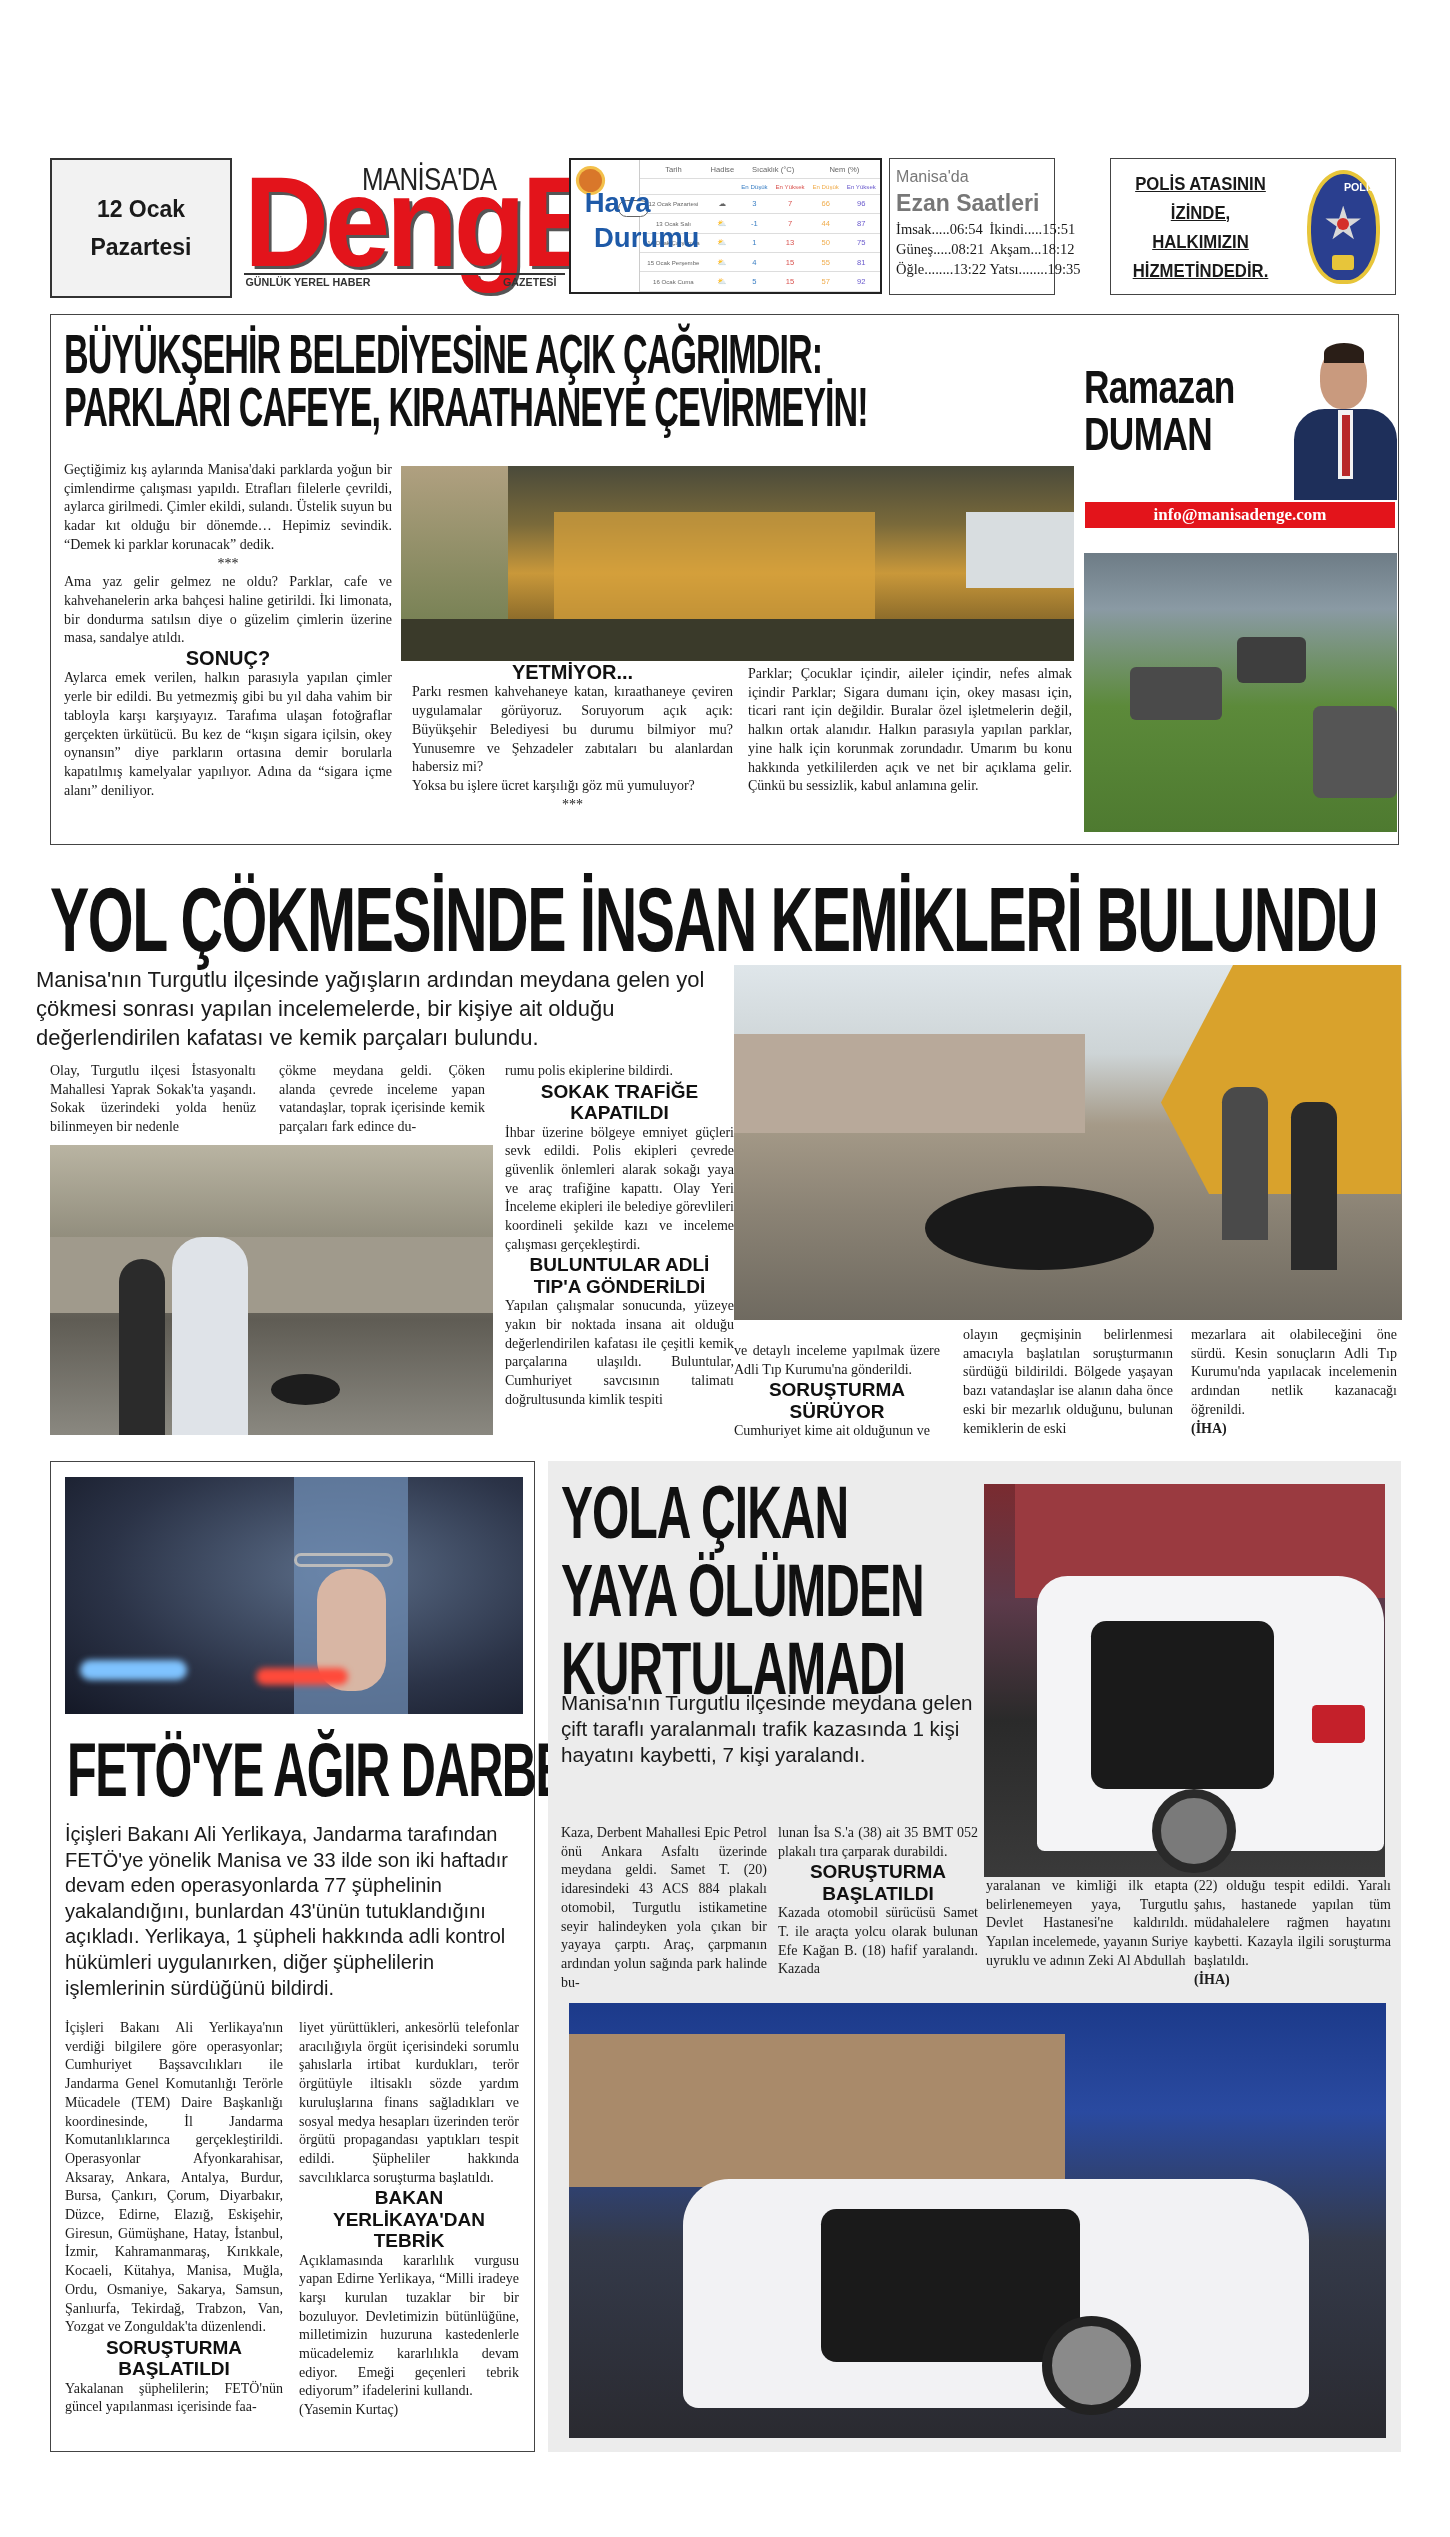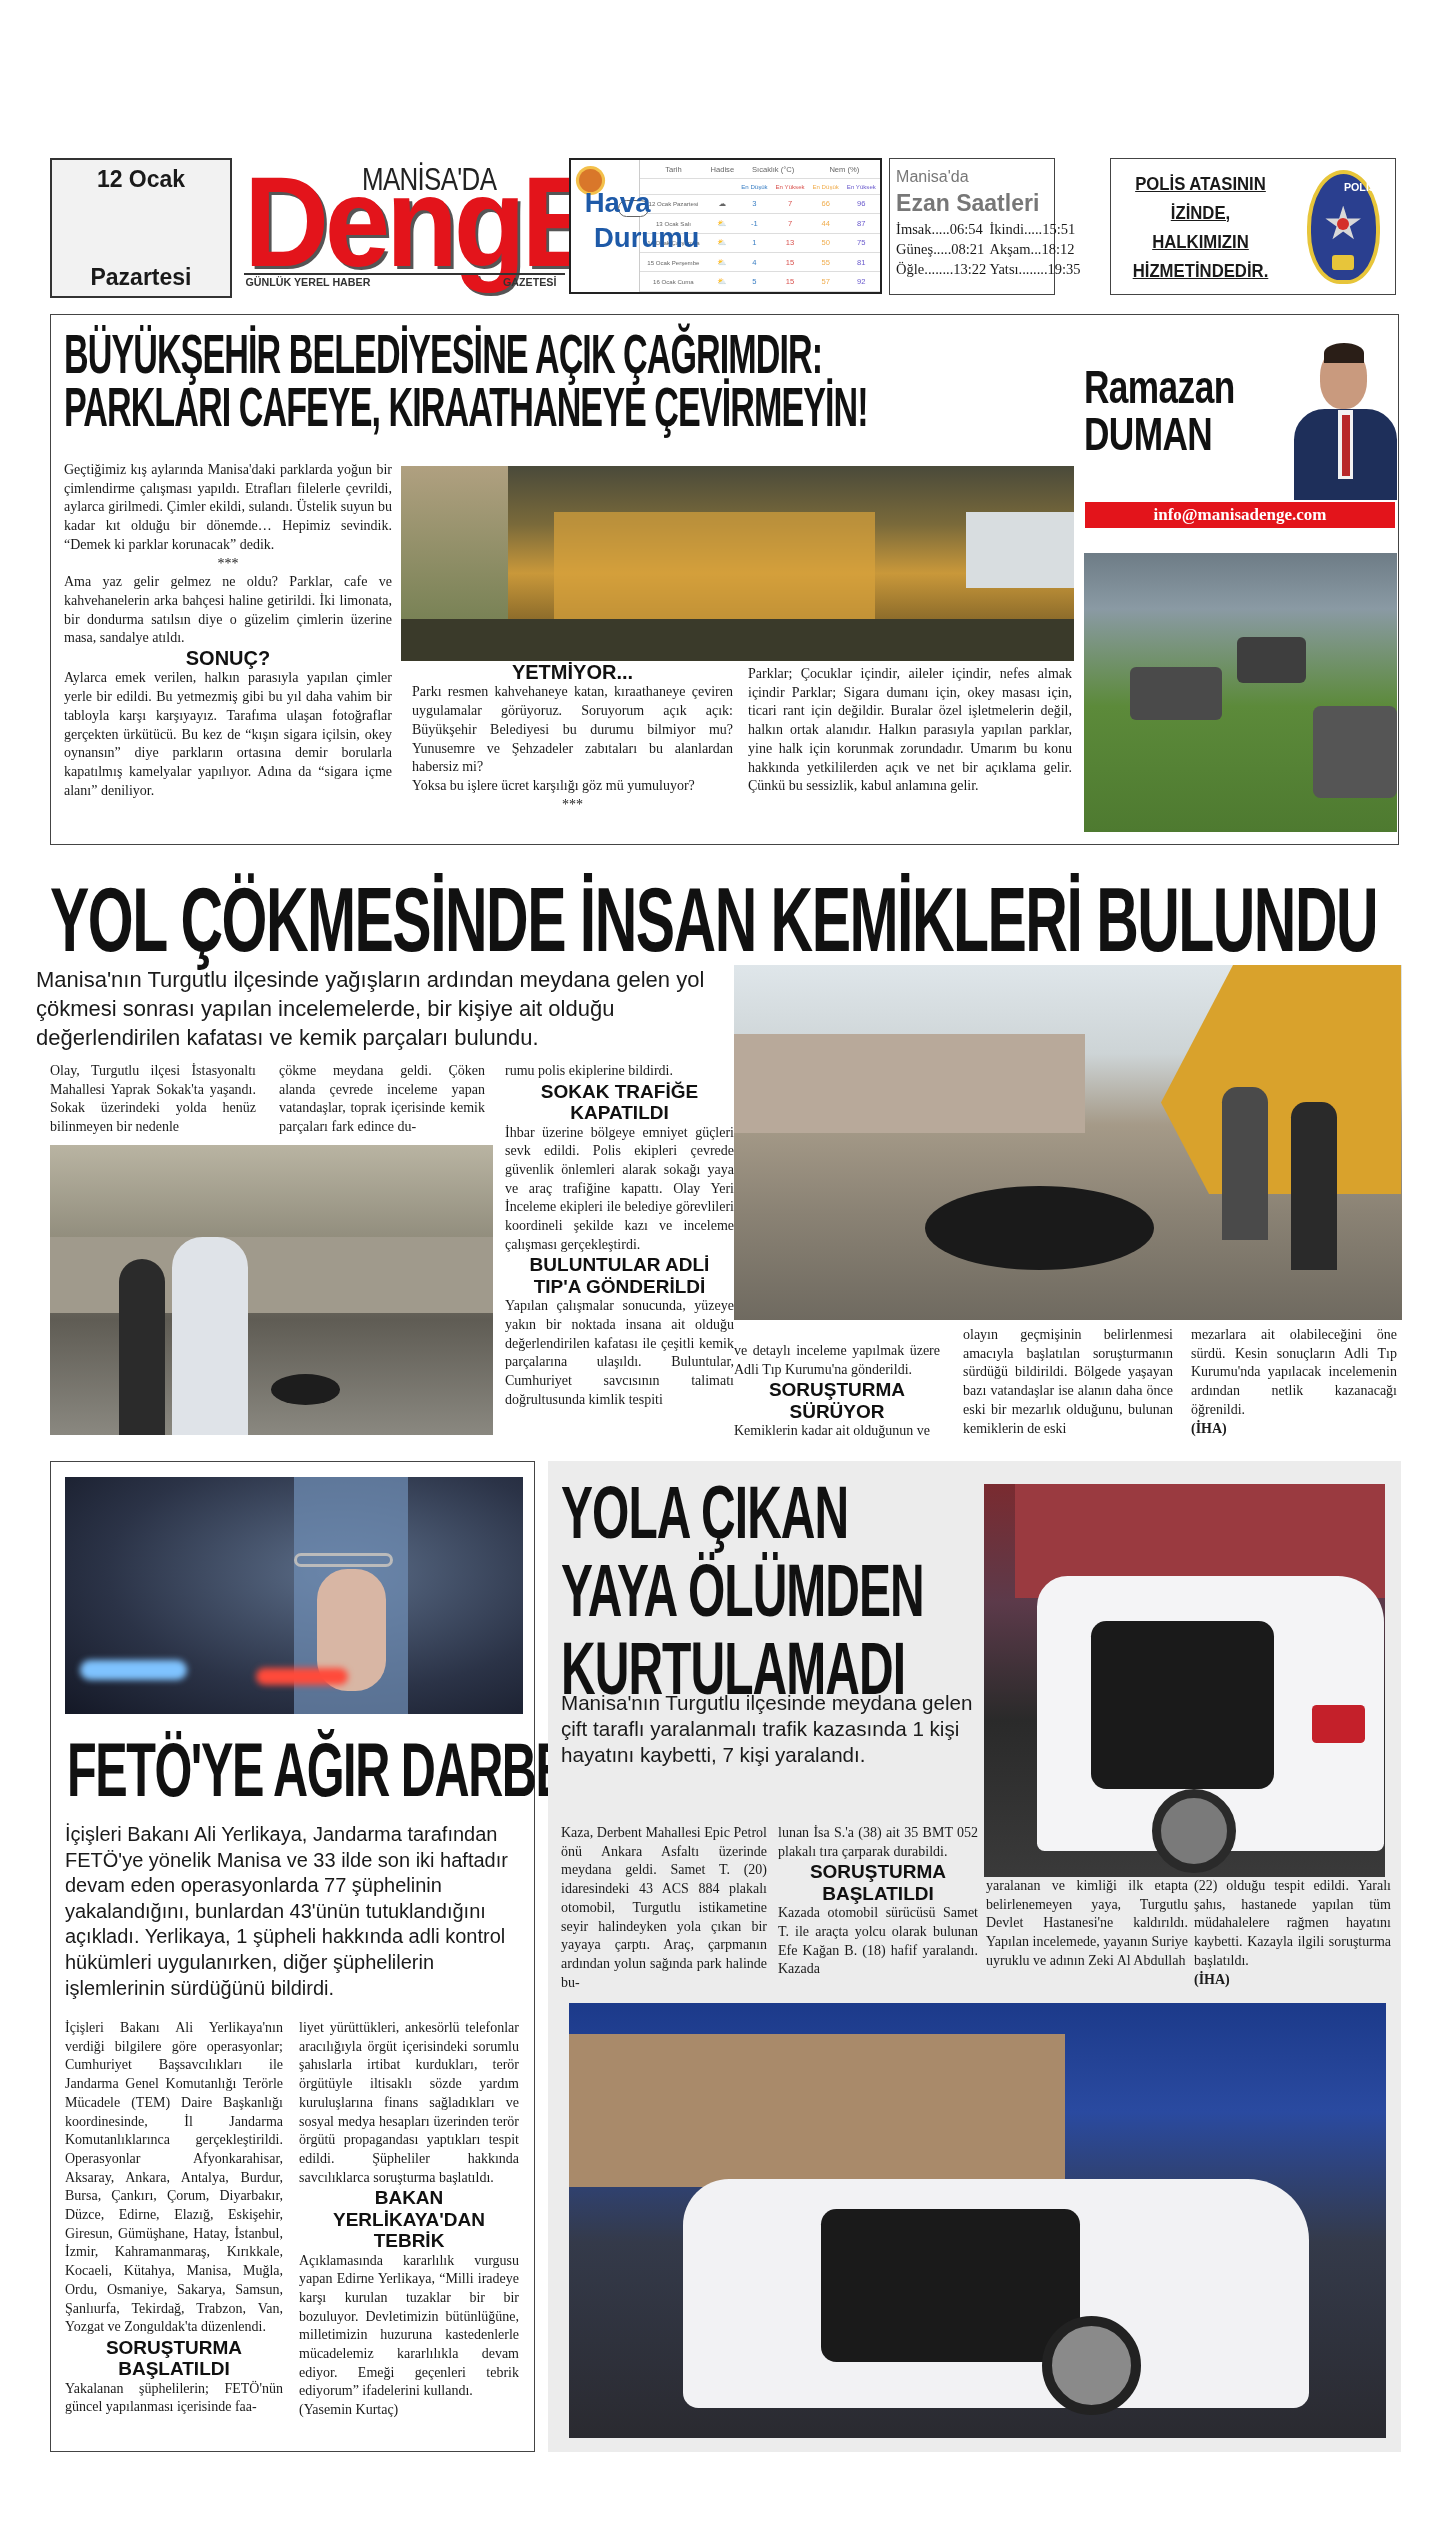--- a/index.html
+++ b/index.html
@@ -7,21 +7,21 @@
 .abs{position:absolute}
 .cond{font-family:"Liberation Sans",sans-serif;font-weight:700;transform-origin:left top;letter-spacing:-0.8px}
 .serif{font-family:"Liberation Serif",serif}
 .sans{font-family:"Liberation Sans",sans-serif}
 .body-text{font-family:"Liberation Serif",serif;font-size:14px;line-height:18.7px;text-align:justify;hyphens:manual}
 .subhead{font-family:"Liberation Sans",sans-serif;font-weight:700;font-size:19px;line-height:21.4px;text-align:center;color:#111}
 .lede{font-family:"Liberation Sans",sans-serif;font-size:22px;line-height:29px;color:#1a1a1a}
 .box{border:1.5px solid #444}
 .photo{overflow:hidden}
 
-.date-box{left:50px;top:158px;width:182px;height:140px;background:#f2f2f2;border:2.3px solid #333;display:flex;flex-direction:column;align-items:center;justify-content:space-between;font-family:"Liberation Sans",sans-serif;font-weight:700;font-size:23px;line-height:38px}
+.date-box{left:50px;top:158px;width:182px;height:140px;background:#f2f2f2;border:2.3px solid #333;display:flex;flex-direction:column;align-items:center;justify-content:center;font-family:"Liberation Sans",sans-serif;font-weight:700;font-size:23px;line-height:38px}
 .logo{left:244px;top:160px;width:321px;height:137px}
 .weather{left:569px;top:158px;width:313px;height:136px;border:2.3px solid #222;background:#fff;display:flex}
 .ezan{left:889px;top:158px;width:166px;height:137px;border:1.5px solid #444;padding:4.6px 6.1px}
 .polis{left:1110px;top:158px;width:286px;height:137px;border:1.5px solid #444;display:flex;align-items:center}
 table.wx{border-collapse:collapse;font-family:"Liberation Sans",sans-serif;font-size:7.6px;width:100%;height:100%}
 table.wx td,table.wx th{border-bottom:0.8px solid #ddd;text-align:center;color:#666;font-weight:400}
 </style>
 </head>
 <body>
 
@@ -209,21 +209,21 @@
   <div class="abs" style="left:0;top:69px;width:351px;height:99px;background:#b8a99a"></div>
   <div class="abs" style="left:191px;top:221px;width:229px;height:84px;background:#1a1a1a;border-radius:50%"></div>
   <div class="abs" style="left:427px;top:0;width:240px;height:229px;background:#d9a22c;clip-path:polygon(30% 0,100% 0,100% 100%,20% 100%,0 60%)"></div>
   <div class="abs" style="left:488px;top:122px;width:46px;height:153px;background:#4a4a4a;border-radius:15.3px 15.3px 0 0"></div>
   <div class="abs" style="left:557px;top:137px;width:46px;height:168px;background:#2a2a2a;border-radius:15.3px 15.3px 0 0"></div>
 </div>
 
 <div class="abs" style="left:734px;top:1342px;width:206px">
   <p class="body-text">ve detaylı inceleme yapılmak üzere Adli Tıp Kurumu'na gönderildi.</p>
   <p class="subhead">SORUŞTURMA SÜRÜYOR</p>
-  <p class="body-text">Kemiklerin kadar ait olduğunun ve</p>
+  <p class="body-text">Cumhuriyet kime ait olduğunun ve</p>
 </div>
 <div class="abs body-text" style="left:963px;top:1326px;width:210px">olayın geçmişinin belirlenmesi amacıyla başlatılan soruşturmanın sürdüğü bildirildi. Bölgede yaşayan bazı vatandaşlar ise alanın daha önce eski bir mezarlık olduğunu, bulunan kemiklerin de eski</div>
 <div class="abs" style="left:1191px;top:1326px;width:206px">
   <p class="body-text">mezarlara ait olabileceğini öne sürdü. Kesin sonuçların Adli Tıp Kurumu'nda yapılacak incelemenin ardından netlik kazanacağı öğrenildi.</p>
   <p class="body-text" style="font-weight:700">(İHA)</p>
 </div>
 
 <div class="abs box" style="left:50px;top:1461px;width:485px;height:991px"></div>
 
 <div class="abs photo" style="left:65px;top:1477px;width:458px;height:237px;background:radial-gradient(ellipse at 60% 40%,#5b6d88 0%,#2b3347 60%,#141826 100%)">

